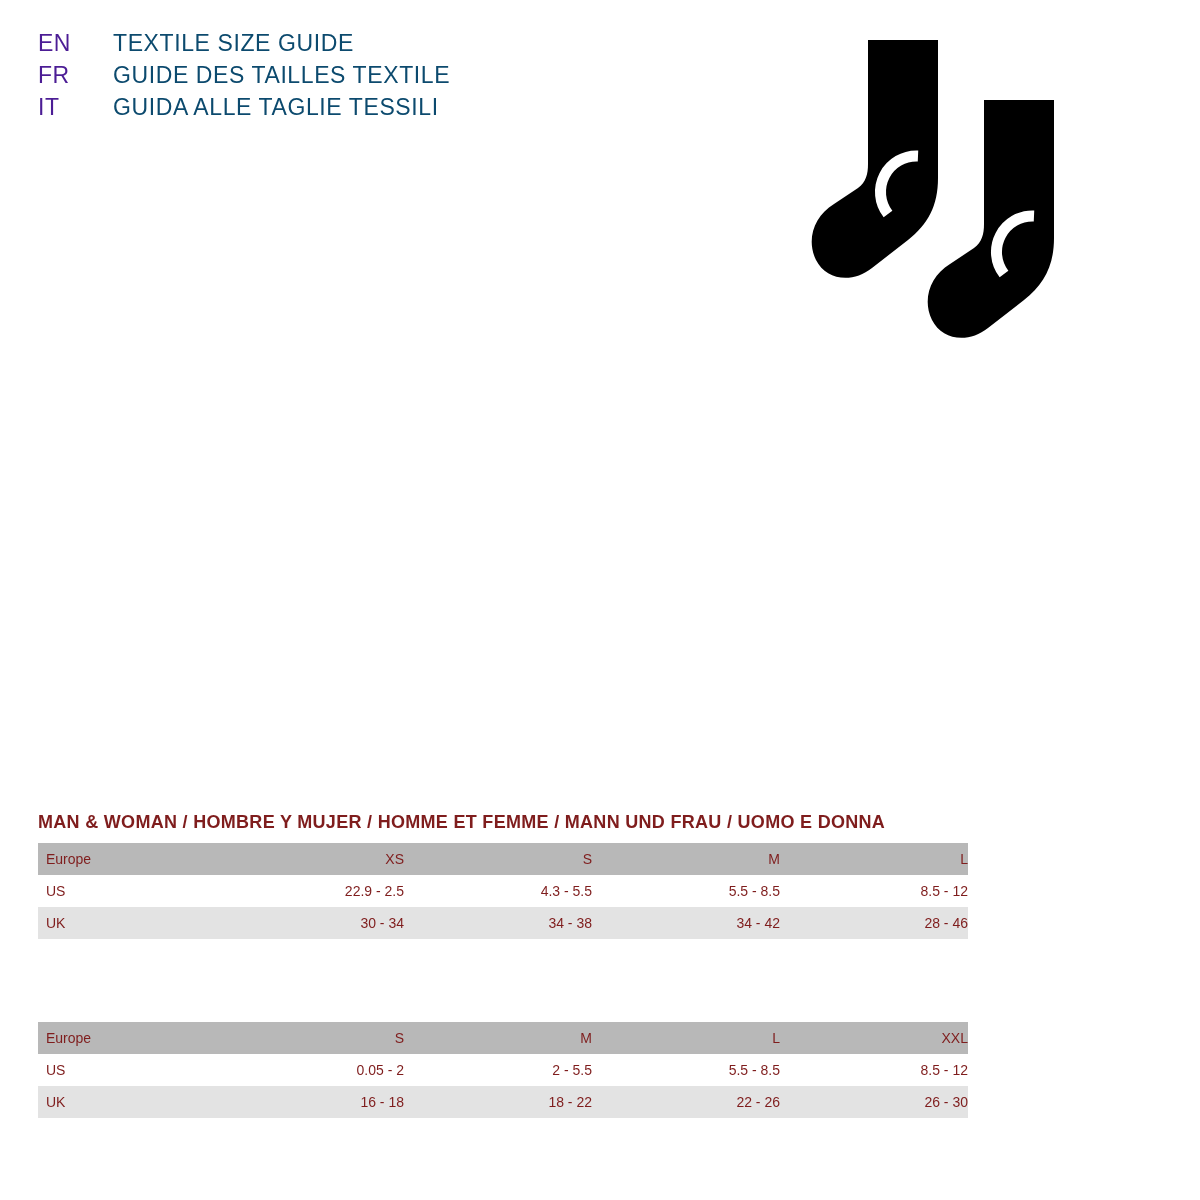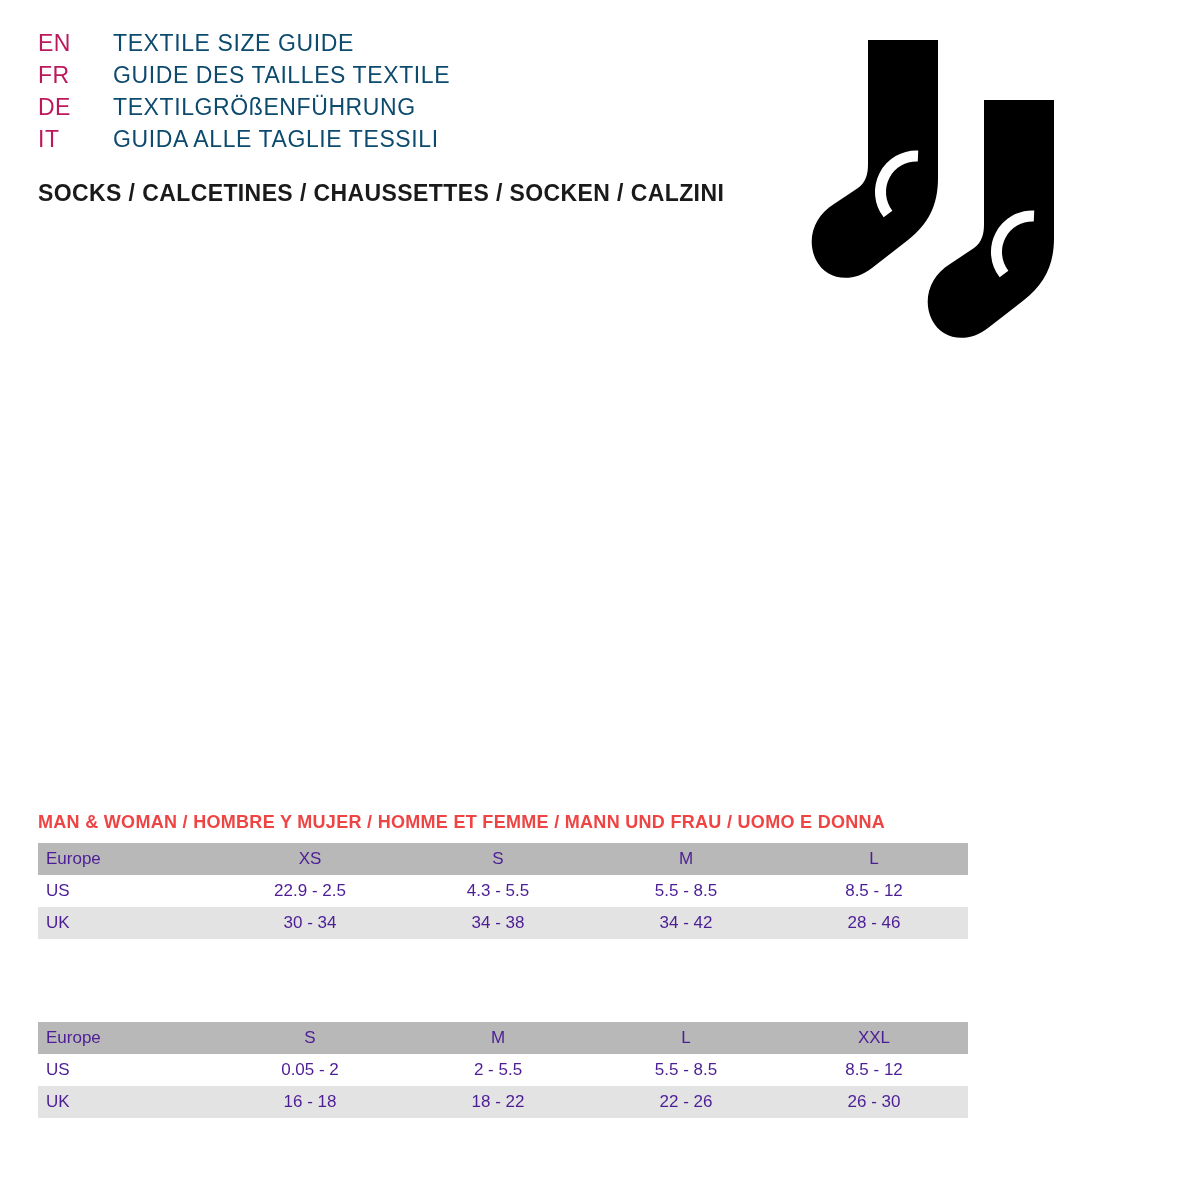--- a/index.html
+++ b/index.html
@@ -26,21 +26,21 @@
   .lang-row {
     display: flex;
     align-items: baseline;
     height: 32px;
   }
   .lang-code {
     width: 75px;
     font-size: 23px;
     font-weight: 400;
     letter-spacing: 0.5px;
-    color: #be185d;
+    color: #4c1d95;
   }
   .lang-text {
     font-size: 23px;
     font-weight: 400;
     letter-spacing: 0.6px;
     color: #0c4a6e;
     white-space: nowrap;
   }
   .product-line {
     margin-top: 22px;
@@ -66,44 +66,44 @@
     left: 38px;
     width: 930px;
   }
   .section-adult { top: 812px; }
   .section-kids  { top: 1022px; }
 
   .section-title {
     font-size: 18px;
     font-weight: 700;
     letter-spacing: 0.3px;
-    color: #ef4444;
+    color: #7f1d1d;
     margin-bottom: 10px;
     white-space: nowrap;
   }
 
   table.size-table {
     border-collapse: collapse;
     width: 930px;
     table-layout: fixed;
   }
   table.size-table td {
     height: 32px;
-    font-size: 17px;
-    color: #4c1d95;
+    font-size: 14px;
+    color: #7f1d1d;
     padding: 0;
     margin-left: 44px;
   }
   table.size-table td.rowlabel {
     text-align: left;
     padding-left: 8px;
     width: 170px;
   }
   table.size-table td.val {
-    text-align: center;
+    text-align: right;
   }
   tr.row-head td {
     background: #b8b8b8;
     font-weight: 400;
   }
   tr.row-alt td {
     background: #ffffff;
   }
   tr.row-shade td {
     background: #e3e3e3;
@@ -118,31 +118,26 @@
     <div class="lang-code">EN</div>
     <div class="lang-text">TEXTILE SIZE GUIDE</div>
   </div>
 
 
   <div class="lang-row">
     <div class="lang-code">FR</div>
     <div class="lang-text">GUIDE DES TAILLES TEXTILE</div>
   </div>
 
-  <div class="lang-row">
-    <div class="lang-code">DE</div>
-    <div class="lang-text">TEXTILGRÖßENFÜHRUNG</div>
-  </div>
 
   <div class="lang-row">
     <div class="lang-code">IT</div>
     <div class="lang-text">GUIDA ALLE TAGLIE TESSILI</div>
   </div>
 
-  <div class="product-line">SOCKS / CALCETINES / CHAUSSETTES / SOCKEN / CALZINI</div>
 </div>
 
 <div class="sock-art">
   <svg width="300" height="330" viewBox="0 0 300 330" xmlns="http://www.w3.org/2000/svg" aria-hidden="true">
 
     <g>
       <path d="M58 12 H128 V150 C128 178 118 196 98 212 L62 240 C42 256 16 252 6 232 C-4 212 4 188 24 176 L48 160 C56 154 58 146 58 136 Z" fill="#000000"></path>
       <path d="M108 128 A36 36 0 0 0 78 186" fill="none" stroke="#ffffff" stroke-width="11"></path>
     </g>
 

